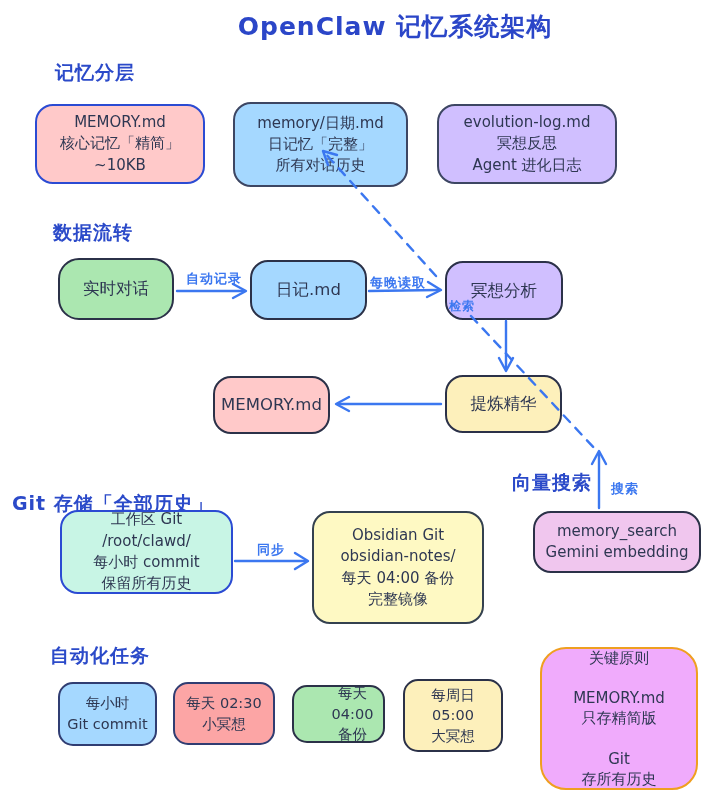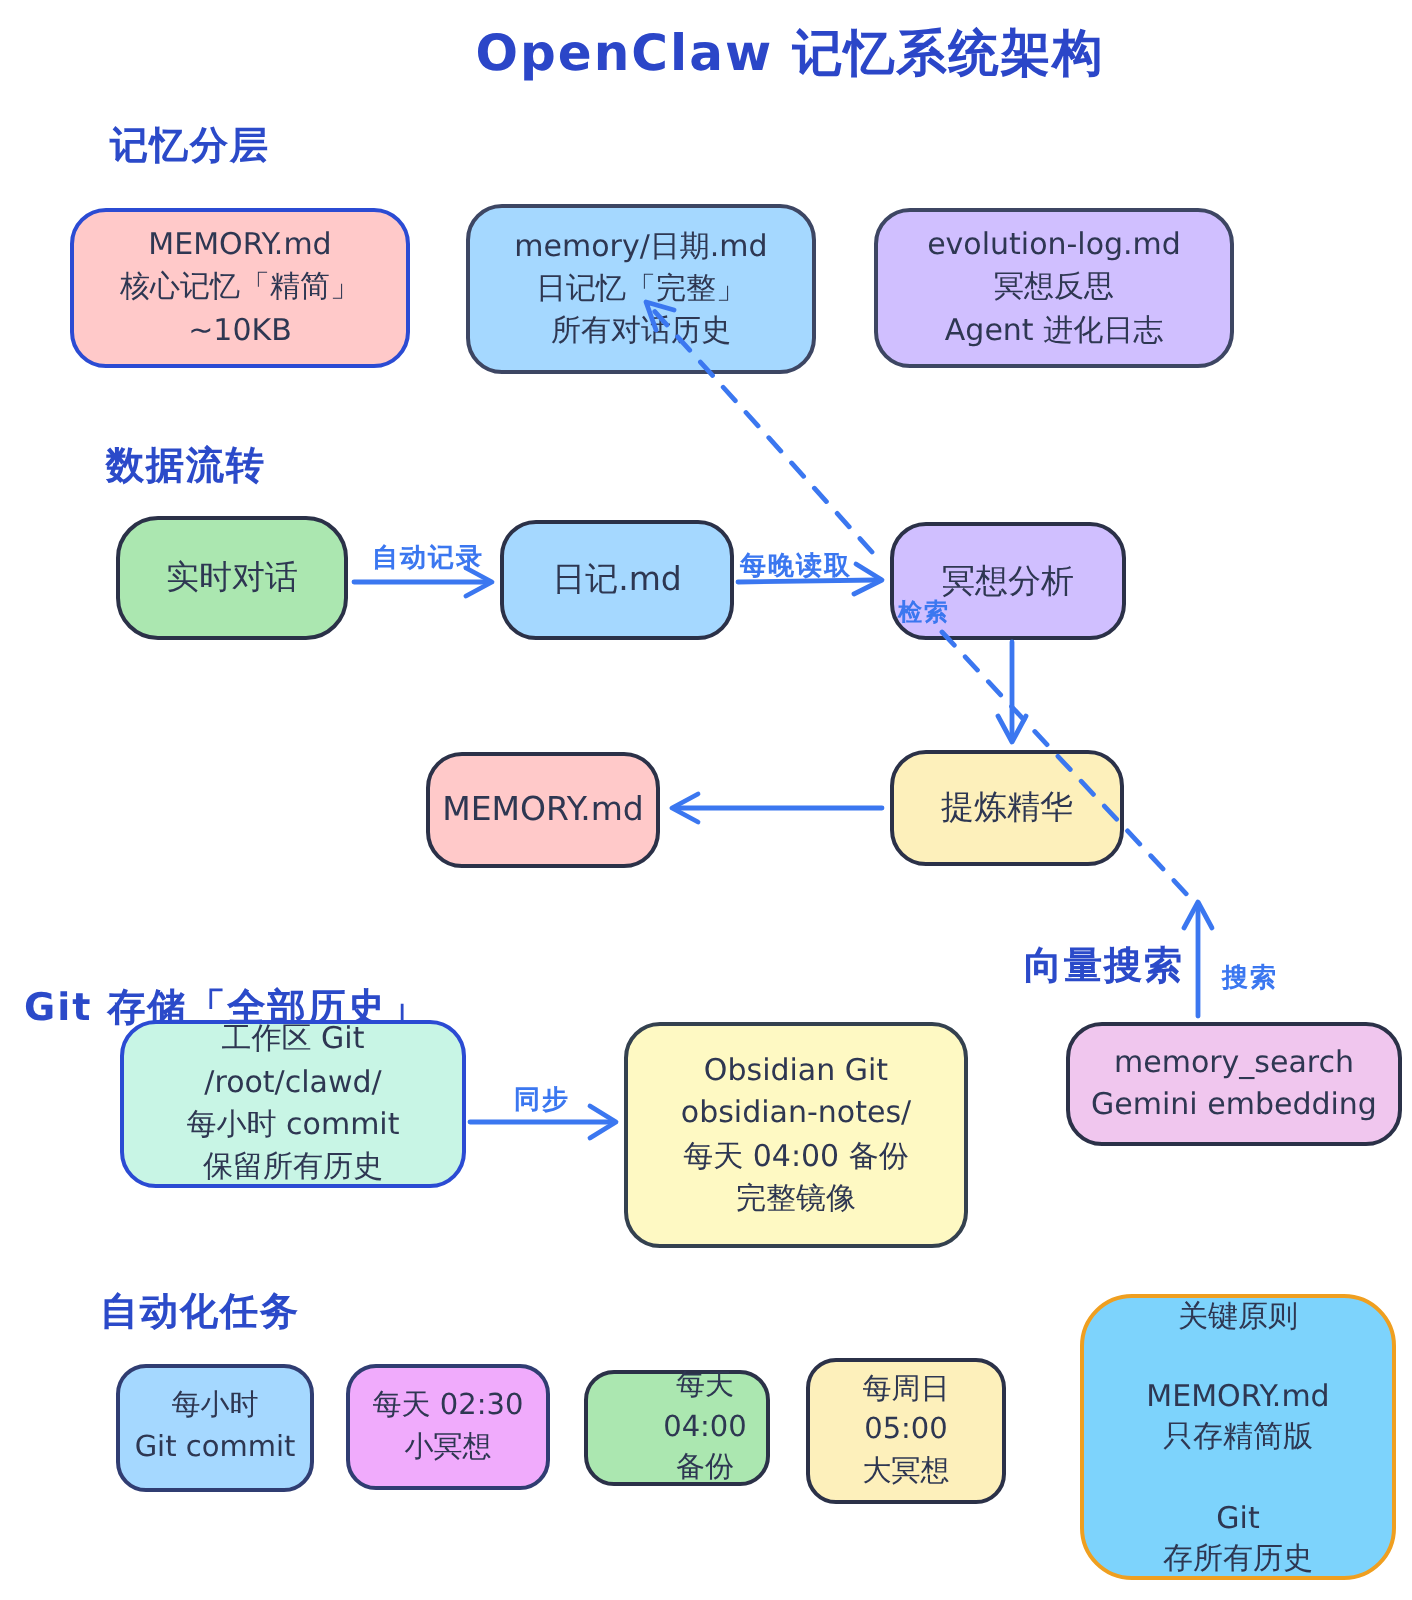--- a/index.html
+++ b/index.html
@@ -88,35 +88,35 @@
   </div>
   <div class="box" style="left:513px;top:511px;width:168px;height:62px;background:#f0c6ee;margin-left:20px;">
     <div>memory_search
 Gemini embedding</div>
   </div>
 
   <div class="box small-box" style="left:58px;top:682px;width:99px;height:64px;background:#a5d8ff;border-color:#303d72;">
     <div>每小时
 Git commit</div>
   </div>
-  <div class="box small-box" style="left:173px;top:682px;width:102px;height:63px;background:#f0abfc;border-color:#303d72;">
+  <div class="box small-box" style="left:173px;top:682px;width:102px;height:63px;background:#fca5a5;border-color:#303d72;">
     <div>每天 02:30
 小冥想</div>
   </div>
   <div class="box small-box" style="left:292px;top:685px;width:93px;height:58px;background:#abe7b0;padding-left:28px;">
     <div>每天 04:00
 备份</div>
   </div>
   <div class="box small-box" style="left:403px;top:679px;width:100px;height:73px;background:#fdf0bb;">
     <div>每周日
 05:00
 大冥想</div>
   </div>
 
-  <div class="box" style="left:540px;top:647px;width:158px;height:143px;background:#7dd3fc;border-color:#ef9f20;border-radius:26px;line-height:1.35;">
+  <div class="box" style="left:540px;top:647px;width:158px;height:143px;background:#f0abfc;border-color:#ef9f20;border-radius:26px;line-height:1.35;">
     <div>关键原则
 
 MEMORY.md
 只存精简版
 
 Git
 存所有历史</div>
   </div>
 
   <svg id="arrows" width="706" height="800" viewBox="0 0 706 800">

